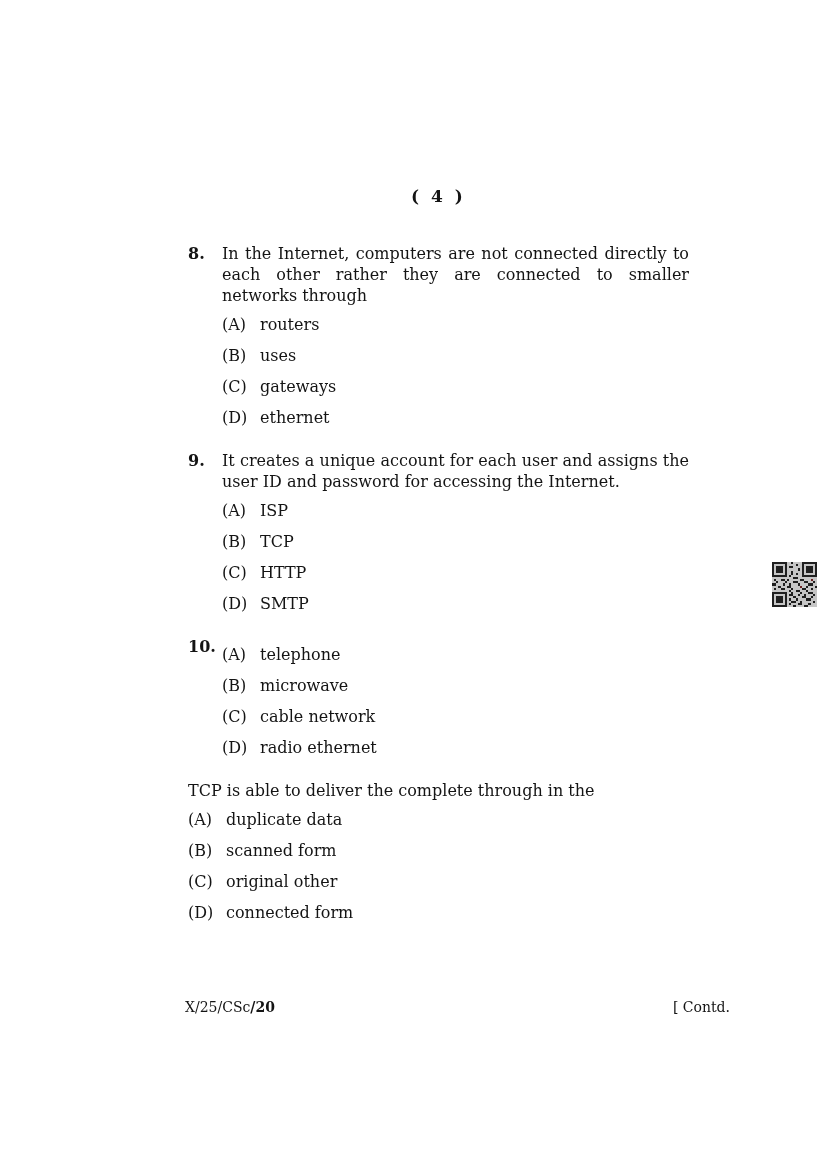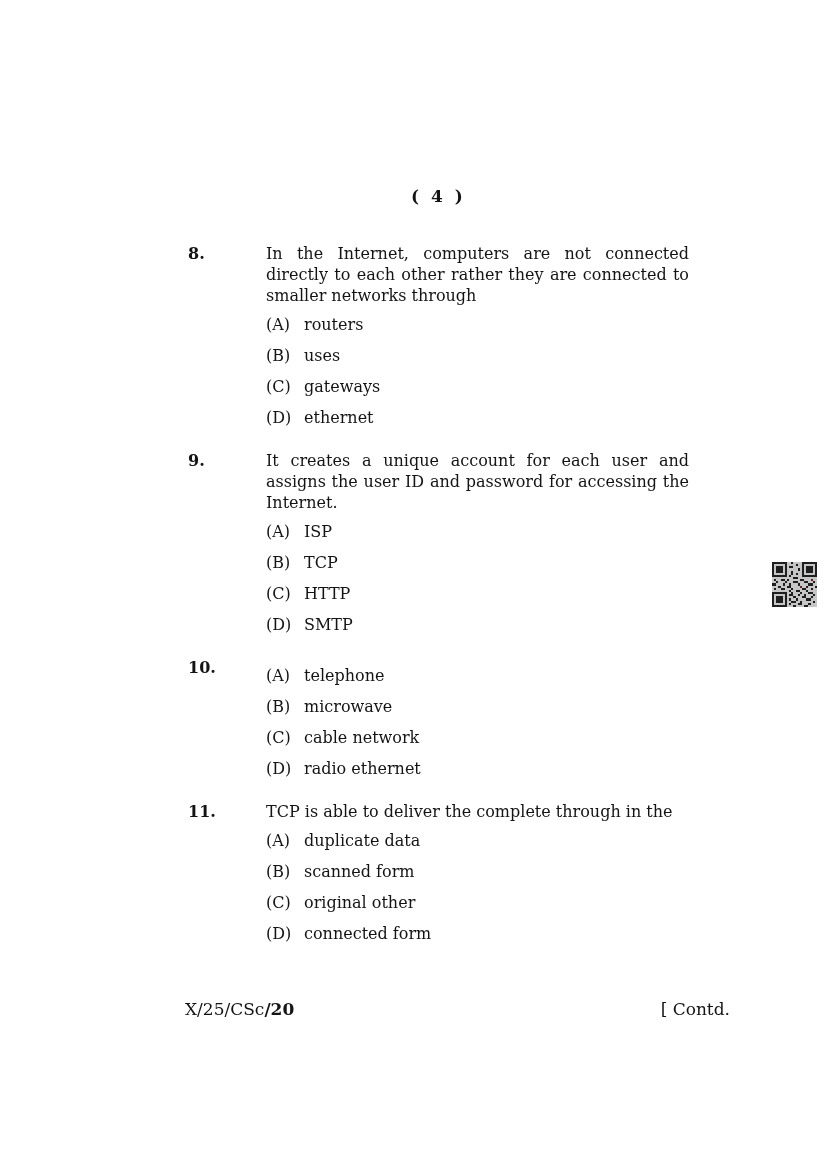--- a/index.html
+++ b/index.html
@@ -32,21 +32,21 @@
     display: flex;
     margin-bottom: 12px;
   }
   .qnum {
     width: 34px;
     flex-shrink: 0;
     font-weight: bold;
     font-size: 16px;
     line-height: 21px;
   }
-  .qbody { flex: 1; margin-left: 44px; }
+  .qbody { flex: 1; }
   .qtext {
     font-size: 16px;
     line-height: 21px;
     text-align: justify;
   }
   .options { margin-top: 8px; }
   .option {
     display: flex;
     margin-bottom: 10px;
     font-size: 16px;
@@ -56,21 +56,21 @@
     width: 38px;
     flex-shrink: 0;
   }
   .footer {
     position: absolute;
     left: 185px;
     right: 97px;
     top: 999px;
     display: flex;
     justify-content: space-between;
-    font-size: 17px;
+    font-size: 14px;
     align-items: center;
   }
   .footer .code-prefix { font-weight: normal; }
   .footer .code-suffix { font-weight: bold; }
   .qr {
     position: absolute;
     top: 562px;
     right: 10px;
     width: 45px;
     height: 45px;
@@ -154,21 +154,20 @@
           </div>
           <div class="option">
             <span class="opt-label">(D)</span>
             <span class="opt-text">radio ethernet</span>
           </div>
         </div>
       </div>
     </div>
 
     <div class="question">
-      <div class="qnum">11.</div>
       <div class="qbody">
         <div class="qtext">TCP is able to deliver the complete through in the</div>
         <div class="options">
           <div class="option">
             <span class="opt-label">(A)</span>
             <span class="opt-text">duplicate data</span>
           </div>
           <div class="option">
             <span class="opt-label">(B)</span>
             <span class="opt-text">scanned form</span>

